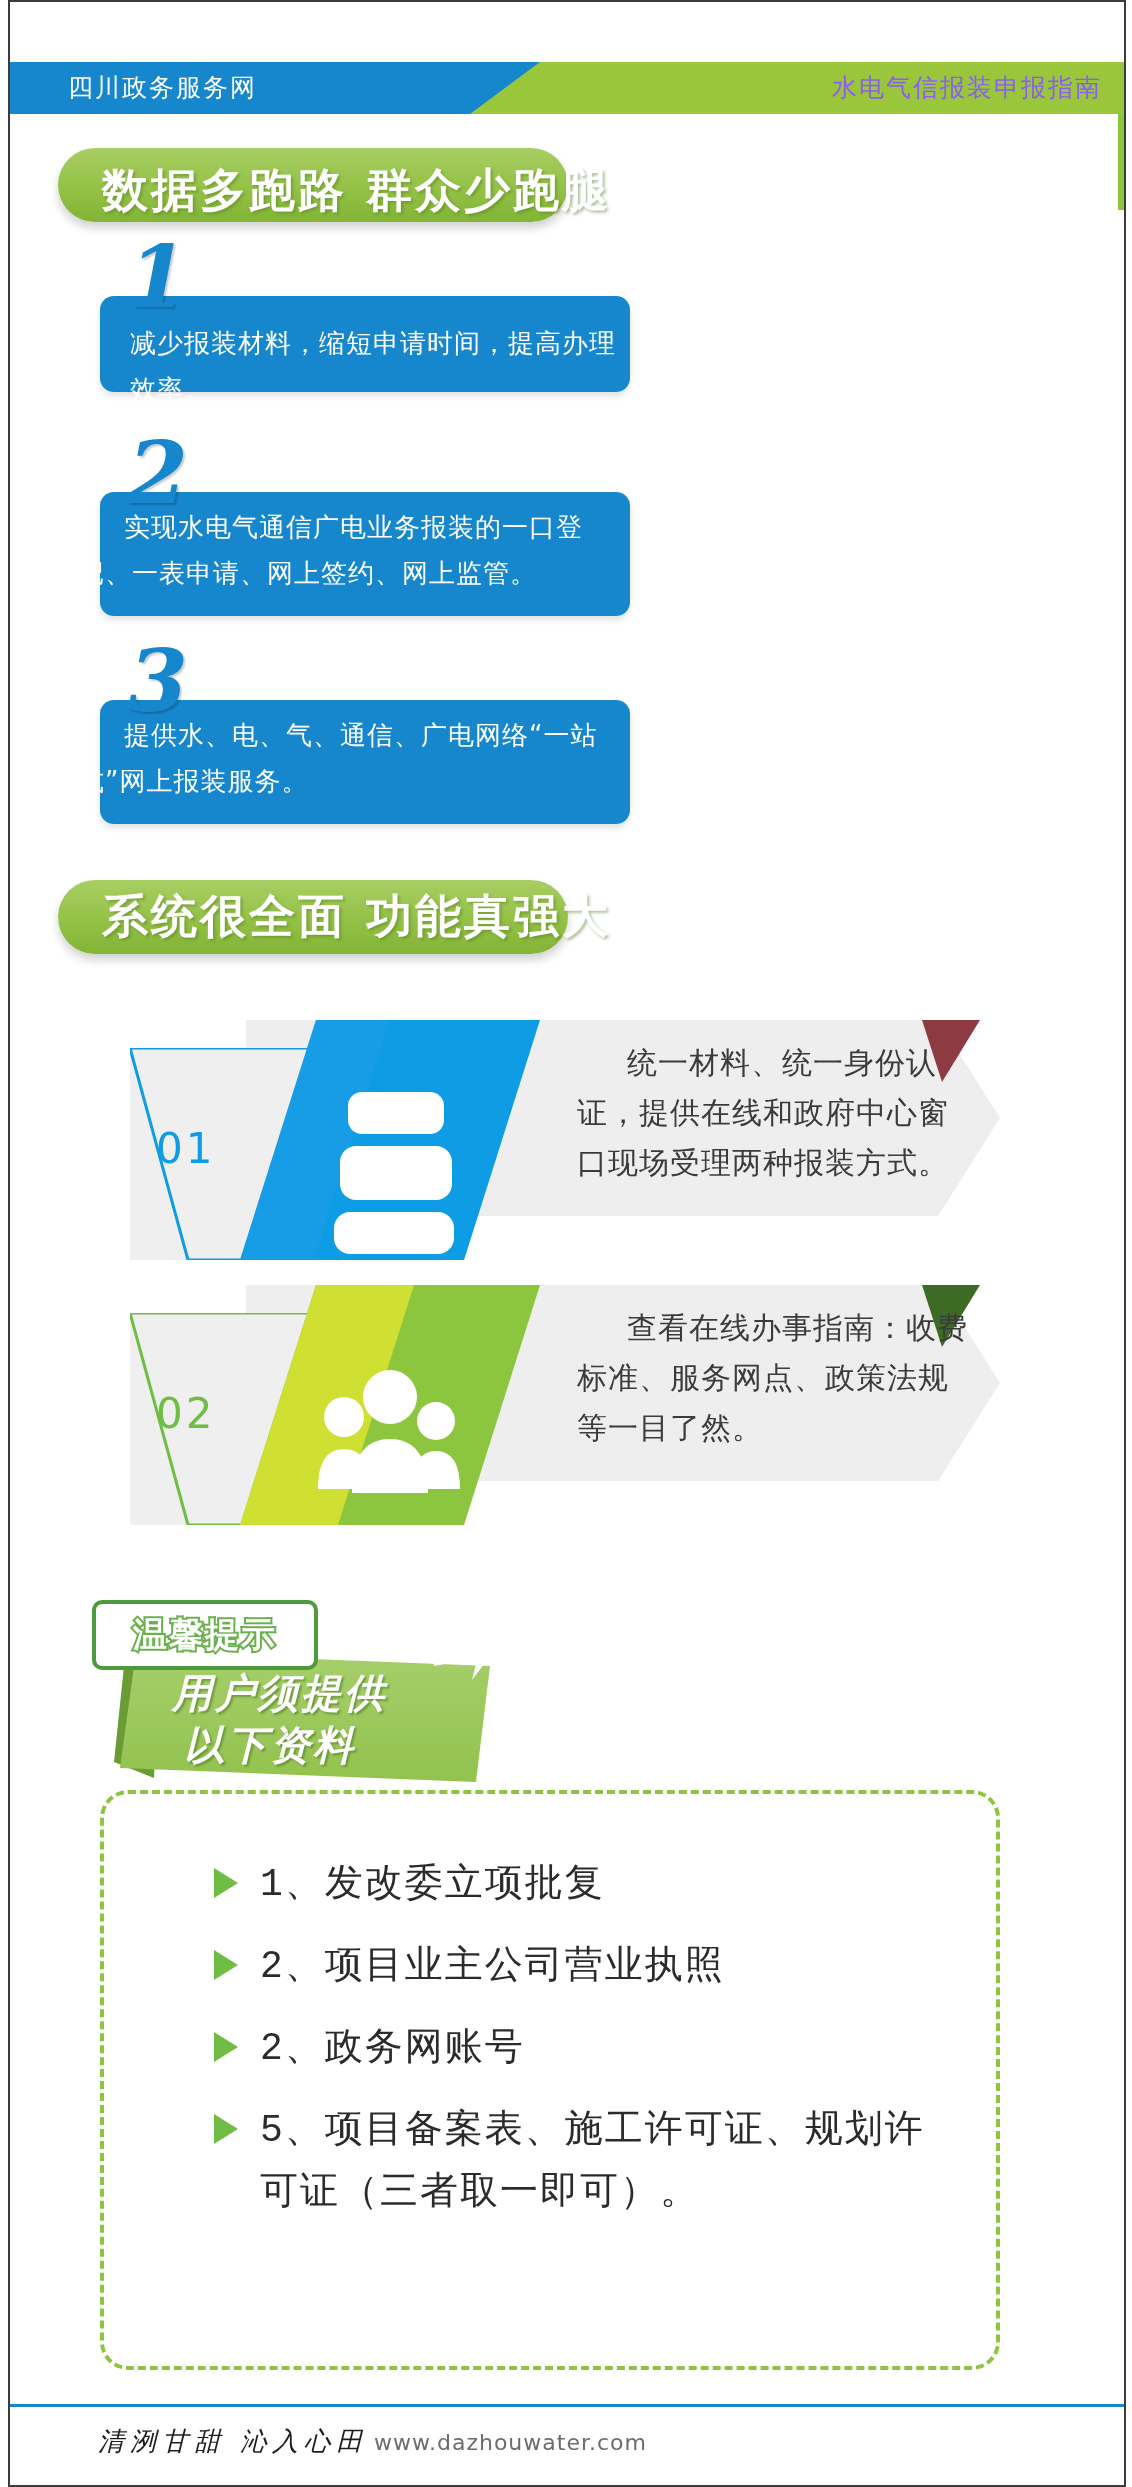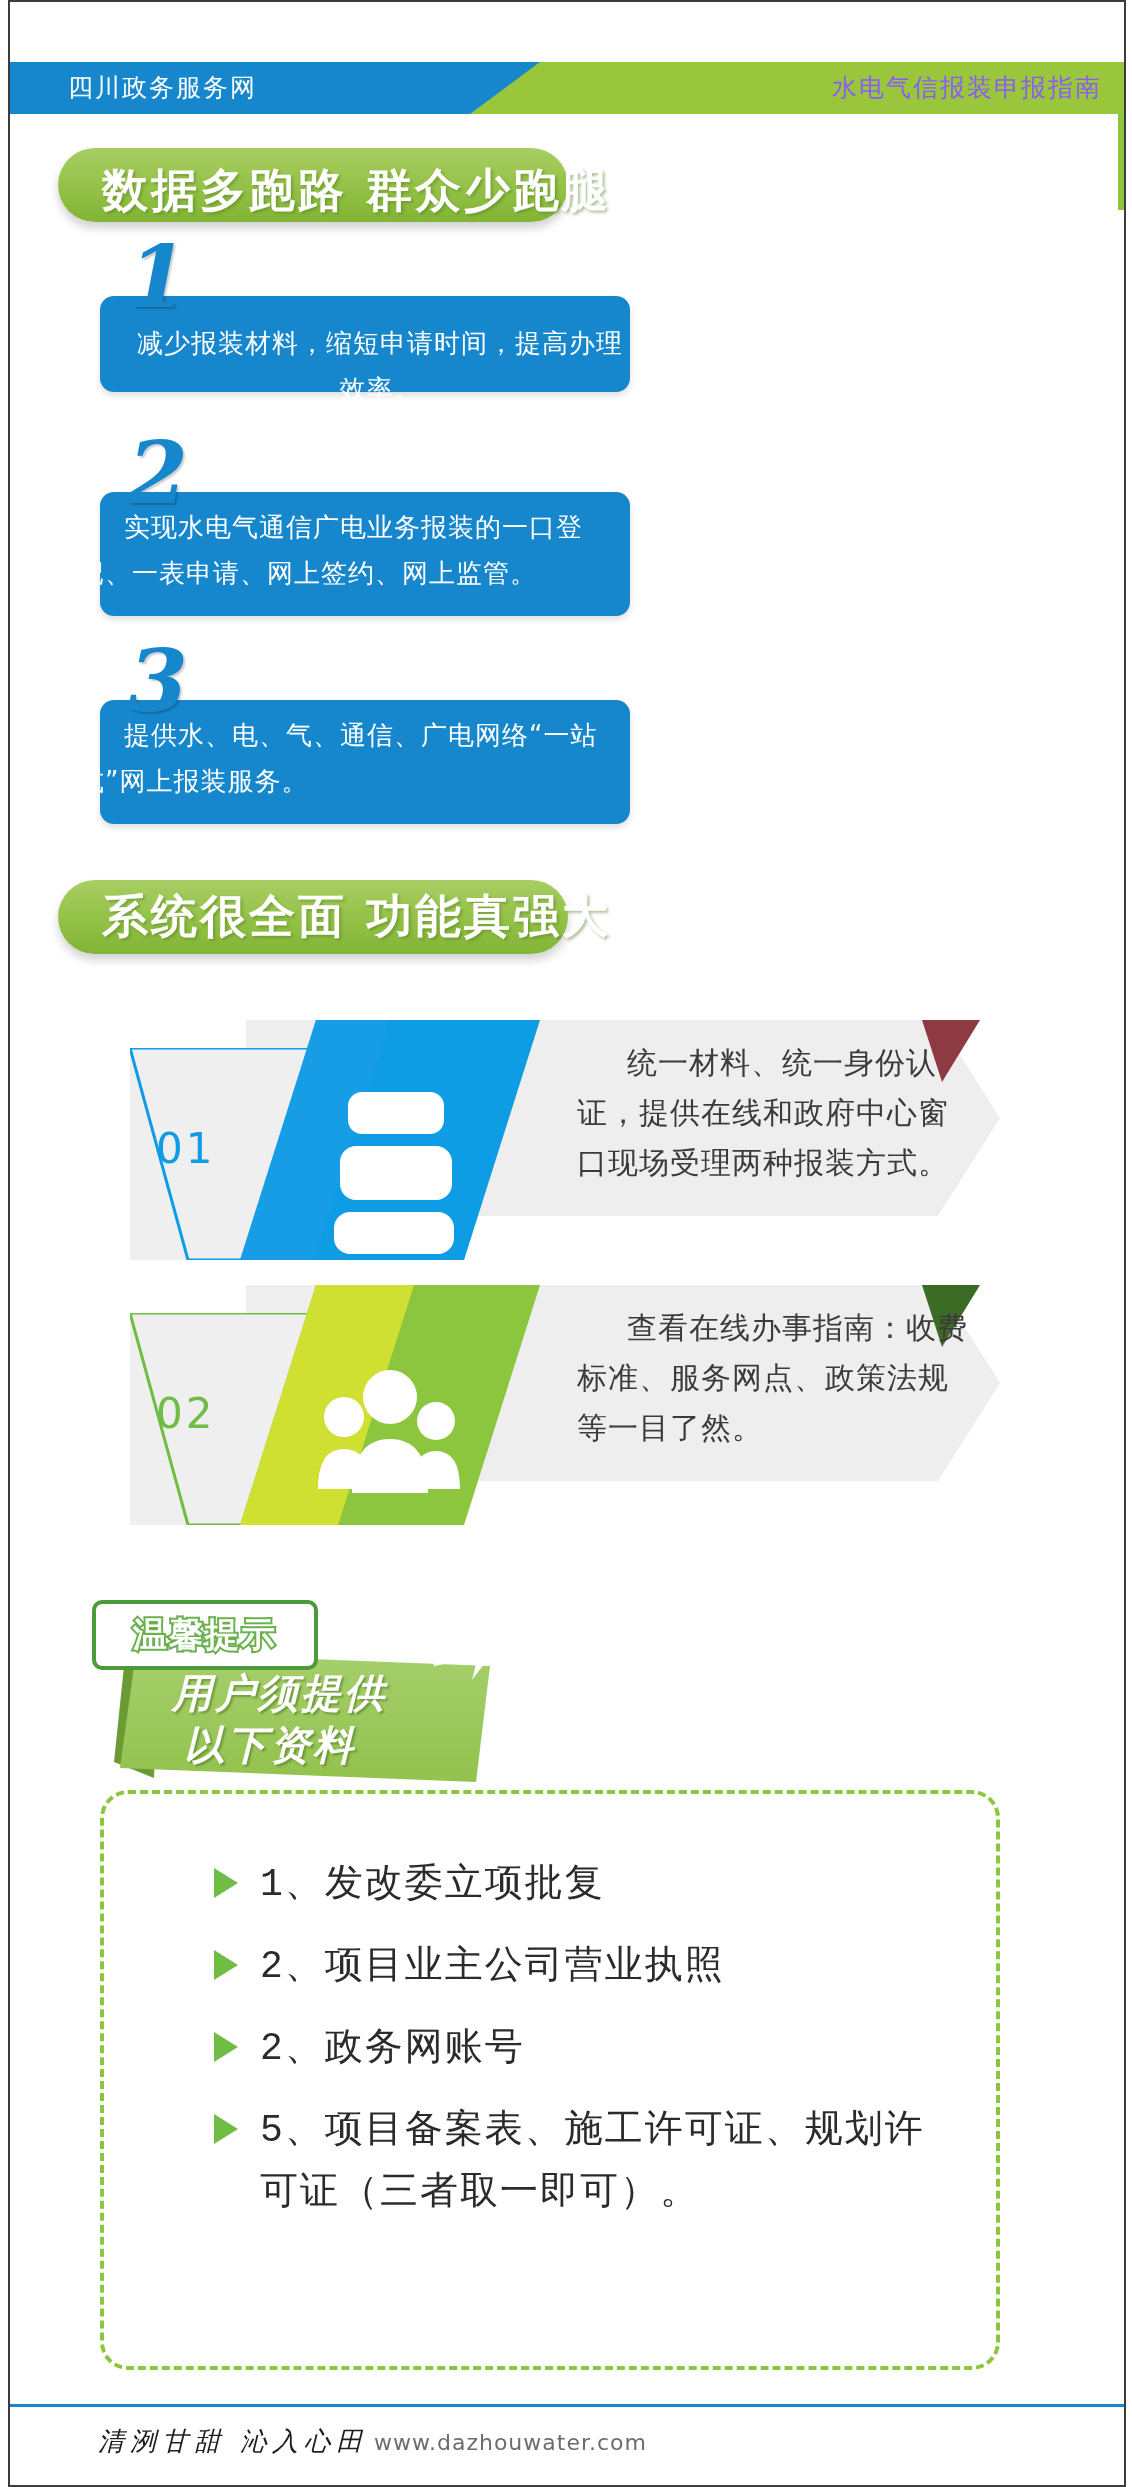--- a/index.html
+++ b/index.html
@@ -60,21 +60,21 @@
     position:absolute;color:#1787cd;font-size:86px;font-weight:bold;
     font-style:italic;font-family:"DejaVu Serif","Liberation Serif",serif;
     line-height:1;text-shadow:2px 2px 2px rgba(0,0,0,.20);
   }
   .num-card .txt{
     position:absolute;color:#ffffff;font-size:26px;line-height:46px;
     letter-spacing:1px;
   }
   #n1 .box{top:46px;width:530px;height:96px;}
   #n1 .digit{left:28px;top:-16px;}
-  #n1 .txt{left:30px;top:70px;width:500px;text-align:center;}
+  #n1 .txt{left:30px;top:70px;width:500px;}
 
   #n2 .box{top:46px;width:530px;height:124px;}
   #n2 .digit{left:28px;top:-16px;}
   #n2 .txt{left:-22px;top:58px;width:556px;text-indent:46px;}
 
   #n3 .box{top:46px;width:530px;height:124px;}
   #n3 .digit{left:28px;top:-16px;}
   #n3 .txt{left:-22px;top:58px;width:556px;text-indent:46px;}
 
   

